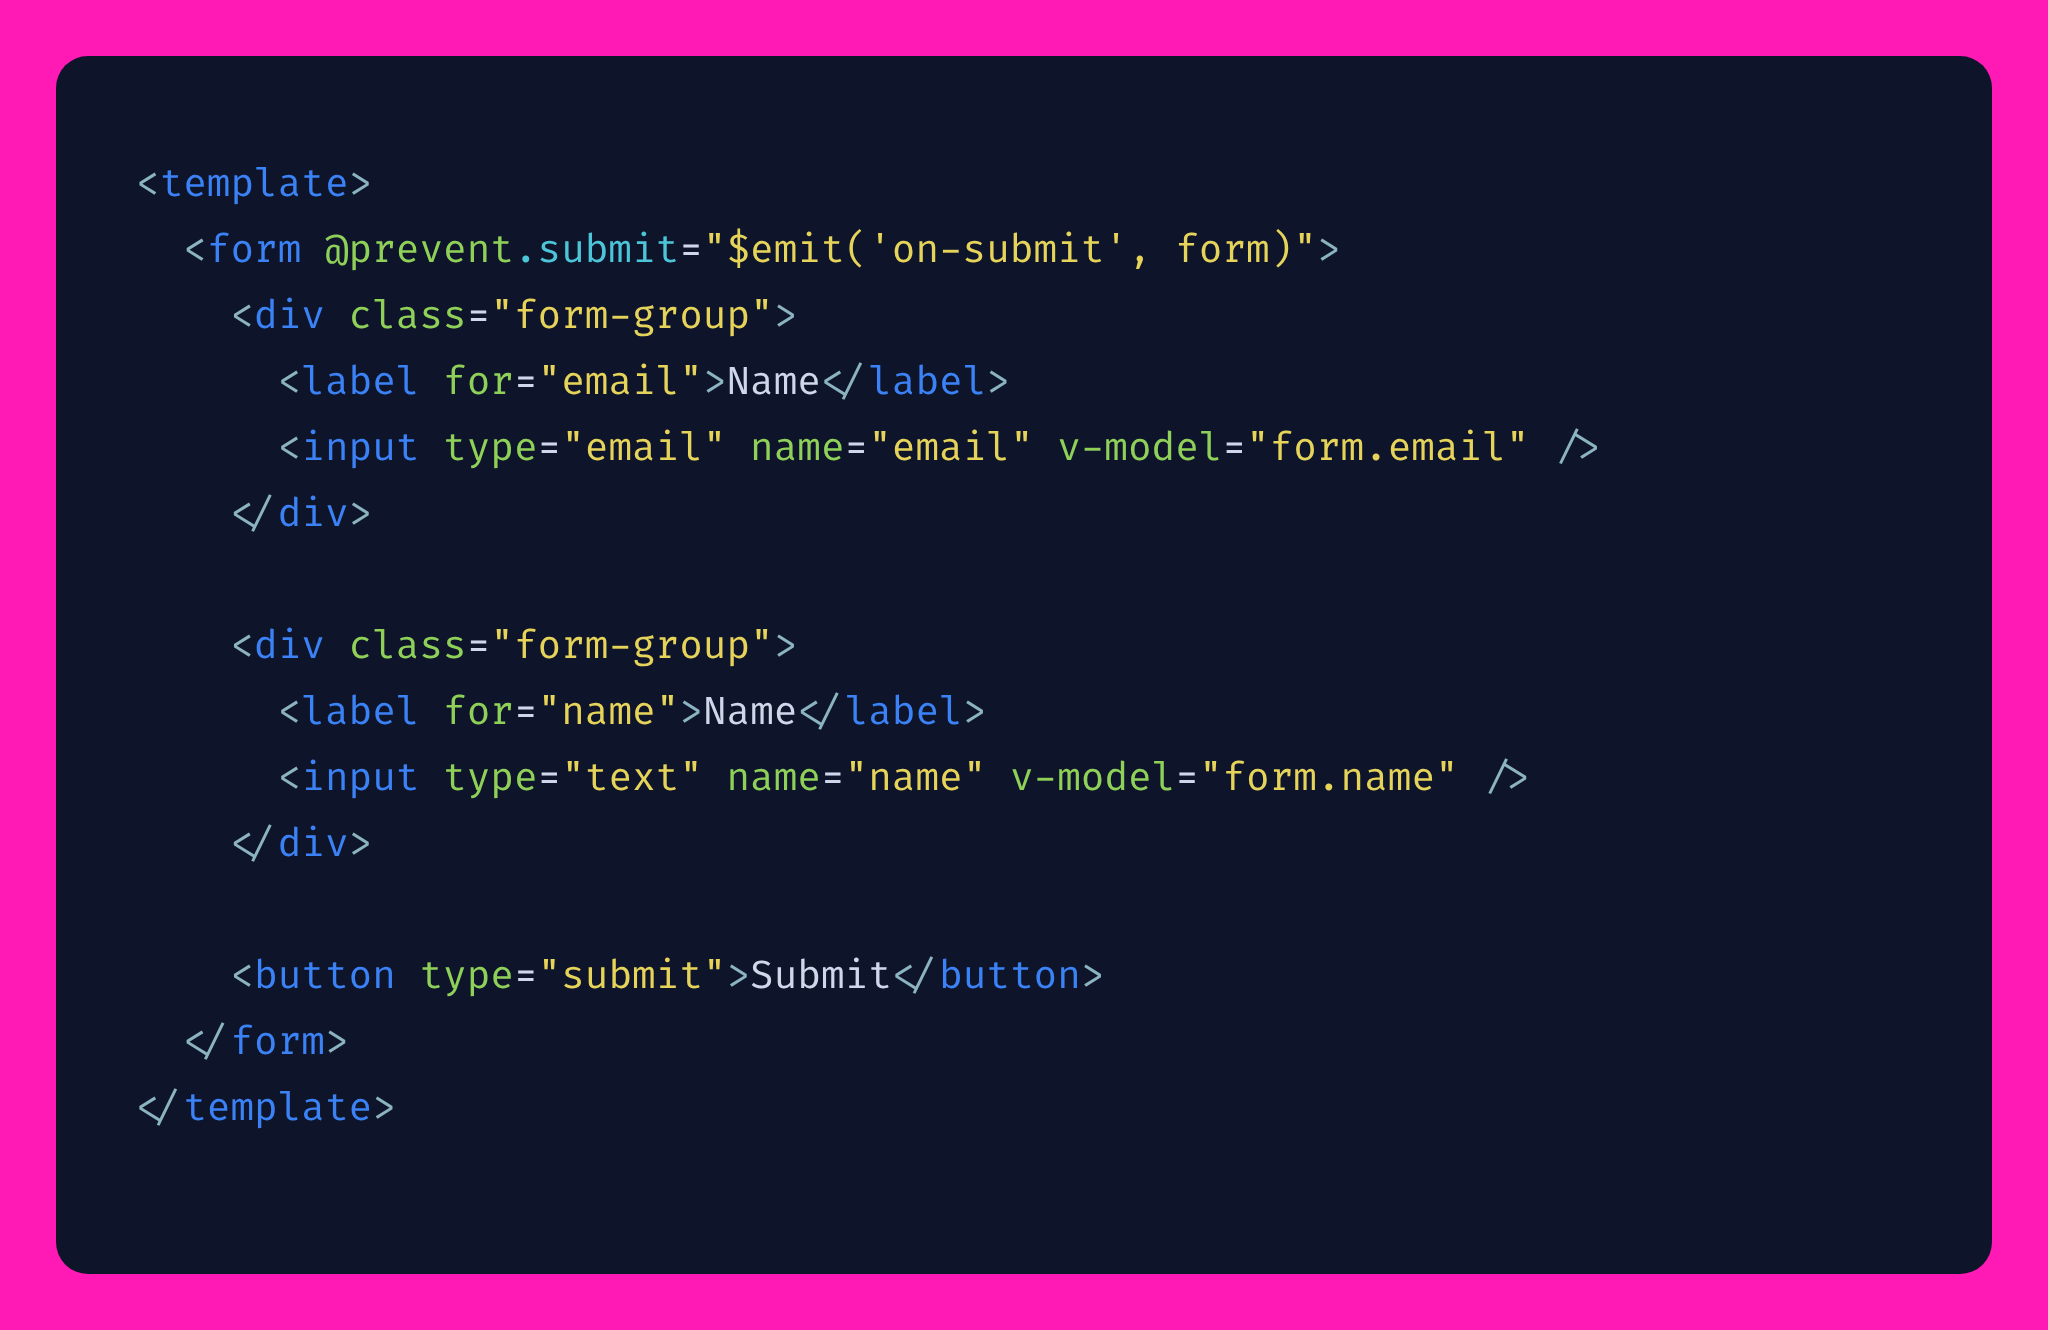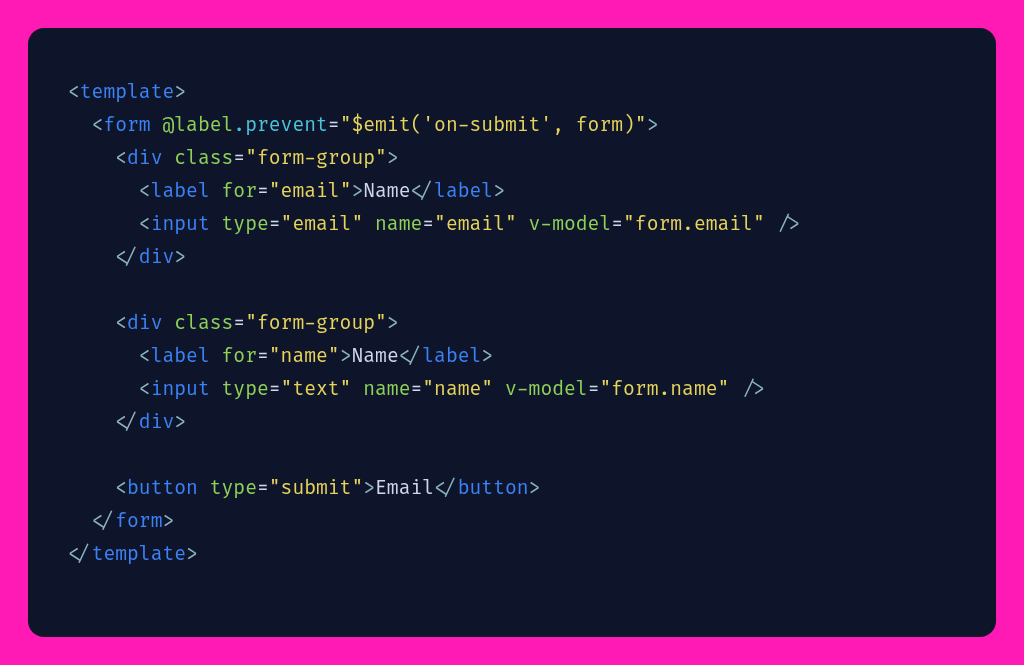--- a/index.html
+++ b/index.html
@@ -40,28 +40,28 @@
   .eq { color: #cfd7ea; } 
   .sv { color: #e6d35a; } 
   .fn { color: #4dc5d9; } 
   .tx { color: #cfd7ea; } 
 </style>
 </head>
 <body>
 
 <div class="code-panel">
   <pre class="code" id="code-block"><span><span class="pn">&lt;</span><span class="tg">template</span><span class="pn">&gt;</span></span>
-<span><span class="tx">  </span><span class="pn">&lt;</span><span class="tg">form</span><span class="tx"> </span><span class="at">@label</span><span class="fn">.prevent</span><span class="eq">=</span><span class="sv">"$emit('on-submit', form)"</span><span class="pn">&gt;</span></span>
+<span><span class="tx">  </span><span class="pn">&lt;</span><span class="tg">form</span><span class="tx"> </span><span class="at">@prevent</span><span class="fn">.submit</span><span class="eq">=</span><span class="sv">"$emit('on-submit', form)"</span><span class="pn">&gt;</span></span>
 <span><span class="tx">    </span><span class="pn">&lt;</span><span class="tg">div</span><span class="tx"> </span><span class="at">class</span><span class="eq">=</span><span class="sv">"form-group"</span><span class="pn">&gt;</span></span>
 <span><span class="tx">      </span><span class="pn">&lt;</span><span class="tg">label</span><span class="tx"> </span><span class="at">for</span><span class="eq">=</span><span class="sv">"email"</span><span class="pn">&gt;</span><span class="tx">Name</span><span class="pn">&lt;/</span><span class="tg">label</span><span class="pn">&gt;</span></span>
 <span><span class="tx">      </span><span class="pn">&lt;</span><span class="tg">input</span><span class="tx"> </span><span class="at">type</span><span class="eq">=</span><span class="sv">"email"</span><span class="tx"> </span><span class="at">name</span><span class="eq">=</span><span class="sv">"email"</span><span class="tx"> </span><span class="at">v-model</span><span class="eq">=</span><span class="sv">"form.email"</span><span class="tx"> </span><span class="pn">/&gt;</span></span>
 <span><span class="tx">    </span><span class="pn">&lt;/</span><span class="tg">div</span><span class="pn">&gt;</span></span>
 <span><span class="tx"> </span></span>
 <span><span class="tx">    </span><span class="pn">&lt;</span><span class="tg">div</span><span class="tx"> </span><span class="at">class</span><span class="eq">=</span><span class="sv">"form-group"</span><span class="pn">&gt;</span></span>
 <span><span class="tx">      </span><span class="pn">&lt;</span><span class="tg">label</span><span class="tx"> </span><span class="at">for</span><span class="eq">=</span><span class="sv">"name"</span><span class="pn">&gt;</span><span class="tx">Name</span><span class="pn">&lt;/</span><span class="tg">label</span><span class="pn">&gt;</span></span>
 <span><span class="tx">      </span><span class="pn">&lt;</span><span class="tg">input</span><span class="tx"> </span><span class="at">type</span><span class="eq">=</span><span class="sv">"text"</span><span class="tx"> </span><span class="at">name</span><span class="eq">=</span><span class="sv">"name"</span><span class="tx"> </span><span class="at">v-model</span><span class="eq">=</span><span class="sv">"form.name"</span><span class="tx"> </span><span class="pn">/&gt;</span></span>
 <span><span class="tx">    </span><span class="pn">&lt;/</span><span class="tg">div</span><span class="pn">&gt;</span></span>
 <span><span class="tx"> </span></span>
-<span><span class="tx">    </span><span class="pn">&lt;</span><span class="tg">button</span><span class="tx"> </span><span class="at">type</span><span class="eq">=</span><span class="sv">"submit"</span><span class="pn">&gt;</span><span class="tx">Email</span><span class="pn">&lt;/</span><span class="tg">button</span><span class="pn">&gt;</span></span>
+<span><span class="tx">    </span><span class="pn">&lt;</span><span class="tg">button</span><span class="tx"> </span><span class="at">type</span><span class="eq">=</span><span class="sv">"submit"</span><span class="pn">&gt;</span><span class="tx">Submit</span><span class="pn">&lt;/</span><span class="tg">button</span><span class="pn">&gt;</span></span>
 <span><span class="tx">  </span><span class="pn">&lt;/</span><span class="tg">form</span><span class="pn">&gt;</span></span>
 <span><span class="pn">&lt;/</span><span class="tg">template</span><span class="pn">&gt;</span></span>
 </pre>
 </div>
 
 </body></html>

